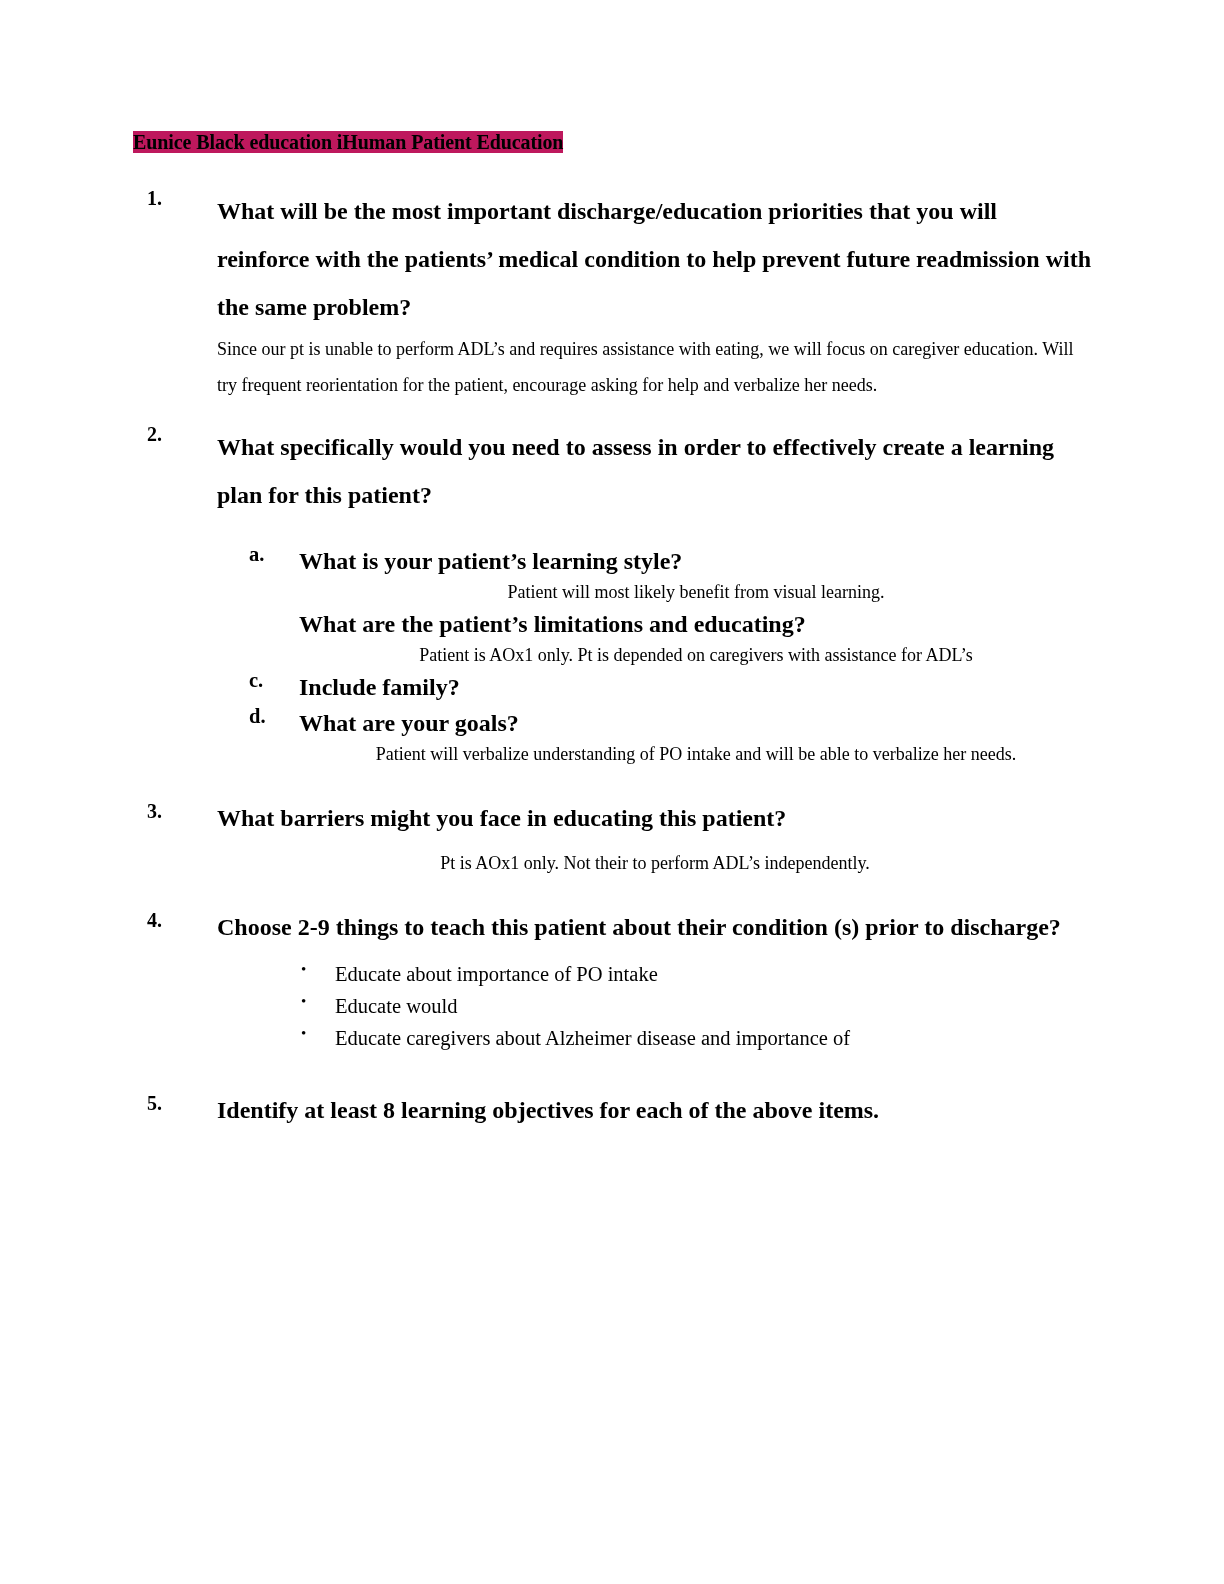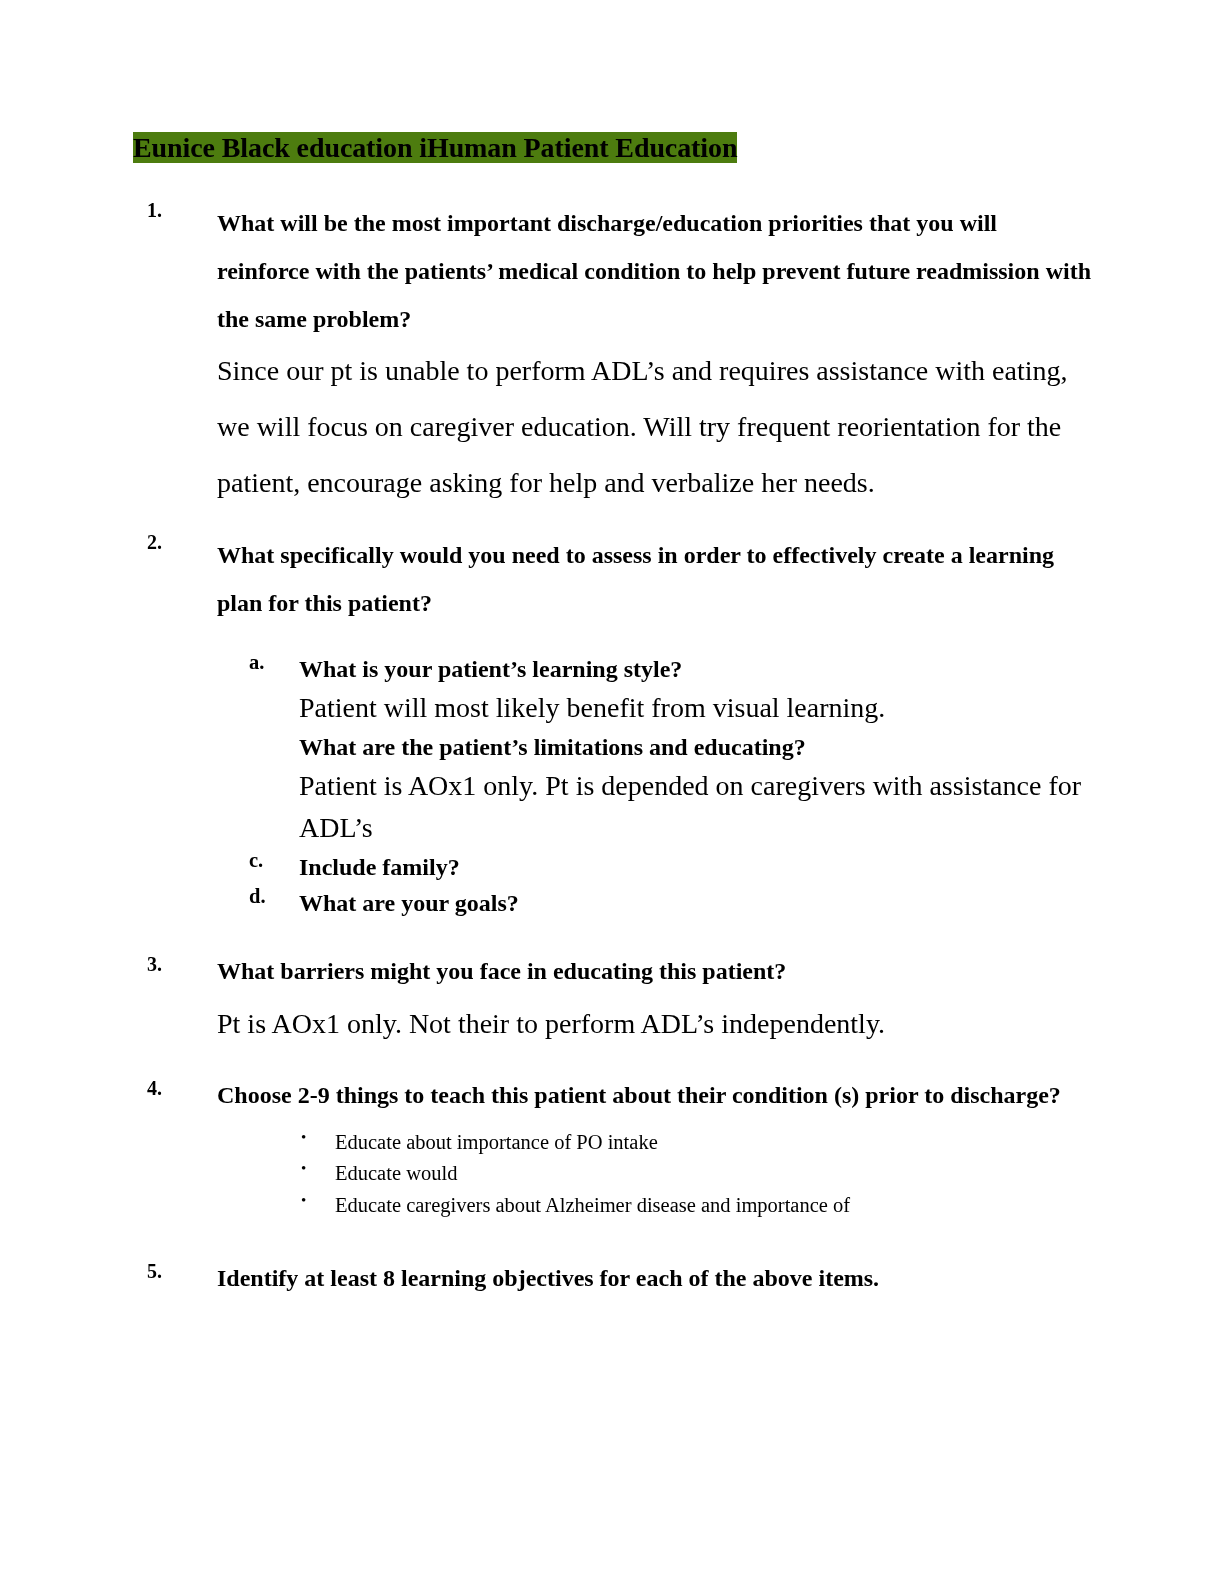--- a/index.html
+++ b/index.html
@@ -22,23 +22,23 @@
     padding: 0;
     box-sizing: border-box;
   }
   .content {
     position: absolute;
     left: 133px;
     top: 128px;
     width: 960px;
   }
   .doc-title {
-    font-size: 28px;
-    font-weight: bold;
-    background: #4d7c0f;
+    font-size: 20px;
+    font-weight: bold;
+    background: #be185d;
     display: inline;
     line-height: 1.45;
     letter-spacing: -0.1px;
   }
   .title-wrap {
     margin: 0 0 30px 0;
   }
 
   ol.level1 {
     list-style: none;
@@ -57,25 +57,26 @@
     font-weight: bold;
     font-size: 20px;
   }
   .q {
     font-weight: bold;
     font-size: 24px;
     line-height: 2.0;
   }
   .a {
     font-weight: normal;
-    font-size: 28px;
+    font-size: 18px;
     line-height: 2.0;
   }
   .a.tight {
     line-height: 1.5;
+    text-align: center;
   }
   .q.tight {
     line-height: 1.5;
   }
 
   .spacer-sm { height: 14px; }
   .spacer-md { height: 26px; }
 
   ol.level2 {
     list-style: none;
@@ -149,20 +150,21 @@
             <div class="q tight">What are the patient’s limitations and educating?</div>
             <div class="a tight">Patient is AOx1 only. Pt is depended on caregivers with assistance for ADL’s</div>
           </li>
           <li>
             <span class="sub-num">c.</span>
             <div class="q tight">Include family?</div>
           </li>
           <li>
             <span class="sub-num">d.</span>
             <div class="q tight">What are your goals?</div>
+            <div class="a tight">Patient will verbalize understanding of PO intake and will be able to verbalize her needs.</div>
           </li>
         </ol>
       </li>
 
       <div class="spacer-md"></div>
 
       <li>
         <span class="num">3.</span>
         <div class="q tight">What barriers might you face in educating this patient?</div>
         <div class="spacer-sm"></div>

